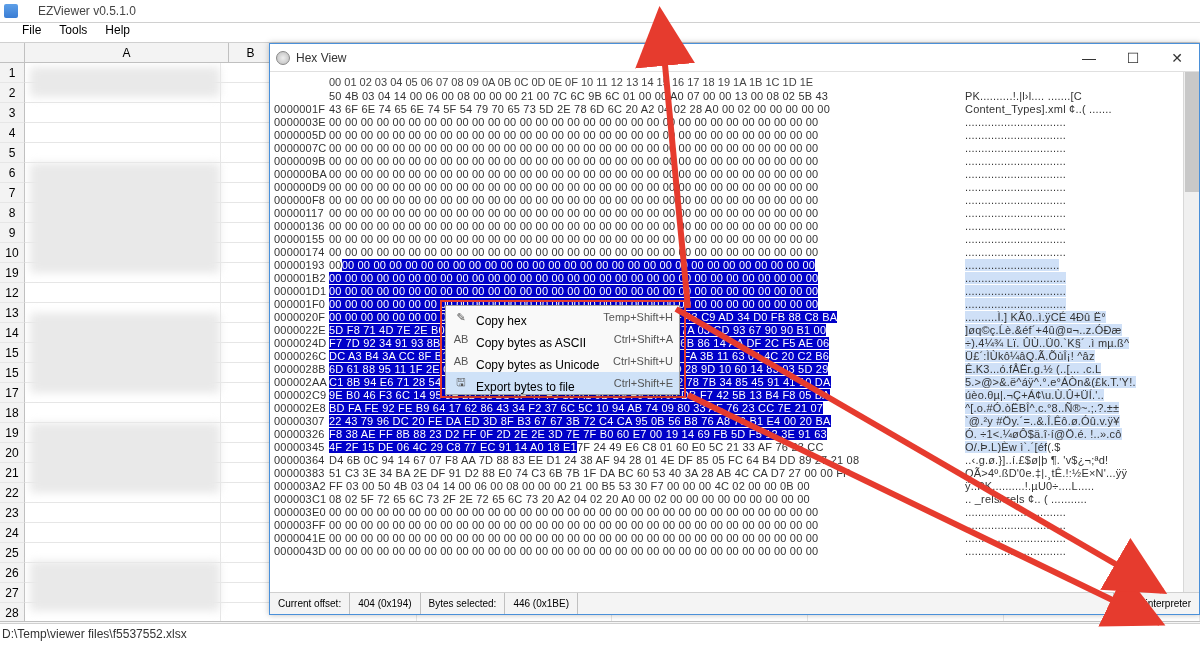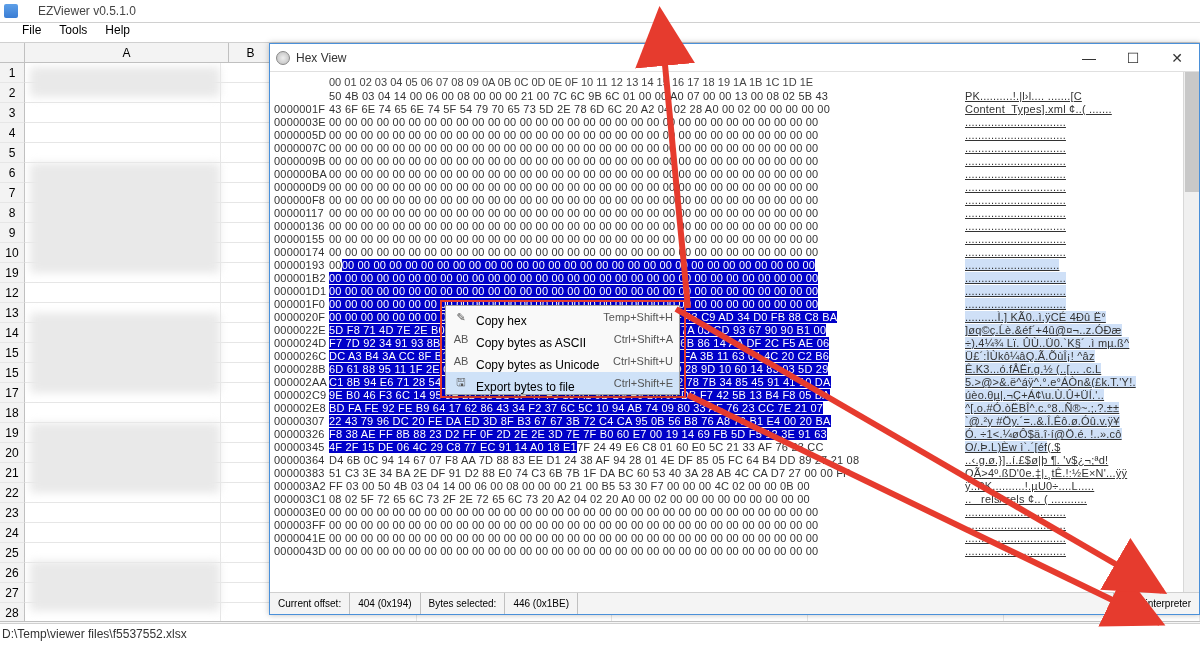--- a/index.html
+++ b/index.html
@@ -42,21 +42,21 @@
 .hexwin { position:absolute; left:269px; top:0; width:931px; height:572px; background:#fff; border:1px solid #4a90d9; box-shadow: 0 0 6px rgba(0,0,0,0.25); display:flex; flex-direction:column;}
 .hexwin-title { height:28px; background:#fff; display:flex; align-items:center; font-size:12px; color:#333; padding-left:6px; border-bottom:1px solid #e0e0e0;}
 .hexwin-title .winicon { width:14px; height:14px; border-radius:50%; border:1px solid #888; margin-right:6px; background: radial-gradient(#eee,#bbb);}
 .hexwin-controls { margin-left:auto; display:flex;}
 .hexwin-controls div { width:44px; height:28px; text-align:center; line-height:28px; font-size:14px; color:#333;}
 .hexwin-body { flex:1; overflow:hidden; position:relative; padding:4px 10px 4px 4px;}
 .hex-table { font-family: Consolas, "Courier New", monospace; font-size:11px; white-space:pre; line-height:13px; letter-spacing:0.2px; color:#333; }
 .hex-row { display:flex; height:13px;}
 .offcol { width:55px; text-align:left; padding-right:6px; color:#333;}
 .hexcol { width:630px; }
-.asccol { width:210px; padding-left:6px;text-decoration:underline;}
+.asccol { width:210px; padding-left:6px;}
 .hexcol span.sel, .asccol span.sel { background:#0000c8; color:#fff;}
 .asccol span.selsoft { background:#cfe0f7;}
 .hexheader { font-family: Consolas, monospace; font-size:11px; color:#444; display:flex; height:14px; padding-left:0;}
 .hexheader .offcol{color:transparent;}
 .hex-statusbar { height:22px; border-top:1px solid #d0d0d0; background:#f4f4f4; display:flex; align-items:center; font-size:10px;}
 .hex-statusbar .cell1 { border-right:1px solid #c0c0c0; padding:0 8px; height:100%; display:flex; align-items:center;}
 .hex-statusbar .spacer{flex:1;}
 
 .vscroll { position:absolute; right:0; top:0; width:16px; height:100%; background:#f0f0f0; border-left:1px solid #d8d8d8;}
 .vscroll .thumb { position:absolute; top:0; left:1px; width:14px; height:120px; background:#c8c8c8;}

